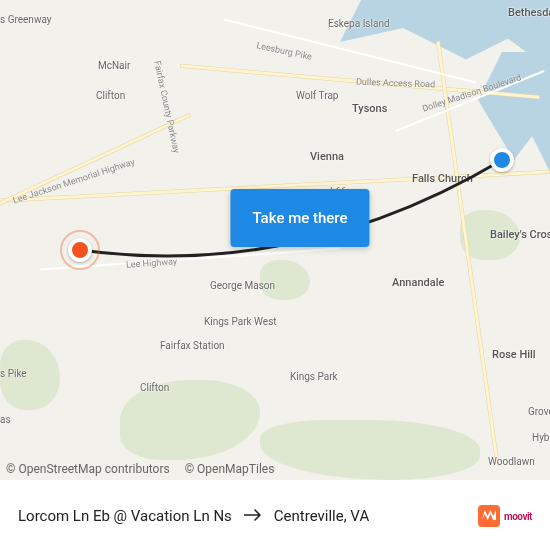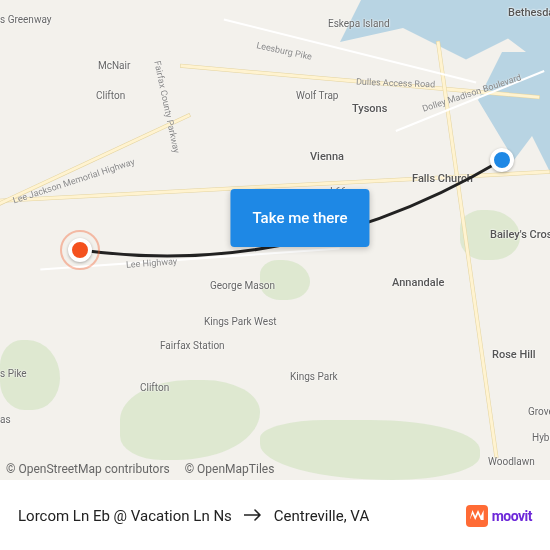--- a/index.html
+++ b/index.html
@@ -20,21 +20,21 @@
   .marker.end::after { content: ""; position: absolute; inset: -12px; border: 2px solid rgba(244,81,30,0.35); border-radius: 50%; }
   .cta-btn { position: absolute; background: #1e88e5; color: #fff; font-size: 15px; font-weight: 500; padding: 20px 22px; border-radius: 4px; transform: translate(-50%, -50%); box-shadow: 0 2px 6px rgba(0,0,0,0.2); cursor: pointer; white-space: nowrap; }
   .attrib { position: absolute; left: 6px; bottom: 4px; font-size: 12px; color: #666; }
   .attrib span { margin-right: 12px; }
   .footer { display: flex; align-items: center; justify-content: space-between; padding: 14px 18px 0 18px; height: 58px; }
   .route-text { font-size: 15px; color: #222; display: flex; align-items: center; gap: 12px; }
   .arrow-icon { display: inline-block; }
   .moovit-logo { display: flex; align-items: center; gap: 4px; }
   .moovit-logo .m-icon { width: 22px; height: 22px; background: #ff6b35; border-radius: 4px; position: relative; }
   .moovit-logo .m-icon::after { content: ""; position: absolute; left: 4px; top: 5px; width: 14px; height: 10px; background: #fff; clip-path: polygon(0 100%, 20% 0, 40% 60%, 60% 0, 80% 60%, 100% 0, 100% 100%, 80% 100%, 60% 40%, 40% 100%, 20% 40%, 0 100%); }
-  .moovit-logo .m-text { font-size: 14px; font-weight: 700; color: #6d28d9; letter-spacing: -0.5px; }
+  .moovit-logo .m-text { font-size: 10px; font-weight: 700; color: #be185d; letter-spacing: -0.5px; }
 </style>
 </head>
 <body>
 
 <div class="map-wrap">
   <div class="map-bg">
 
     <div class="water" style="top:0;right:0;width:210px;height:70px;clip-path:polygon(10% 0,100% 0,100% 100%,80% 55%,60% 85%,30% 40%,0 60%);"></div>
     <div class="water" style="top:52px;right:0;width:120px;height:120px;clip-path:polygon(60% 0,100% 0,100% 100%,85% 70%,70% 90%,40% 40%);"></div>
 

